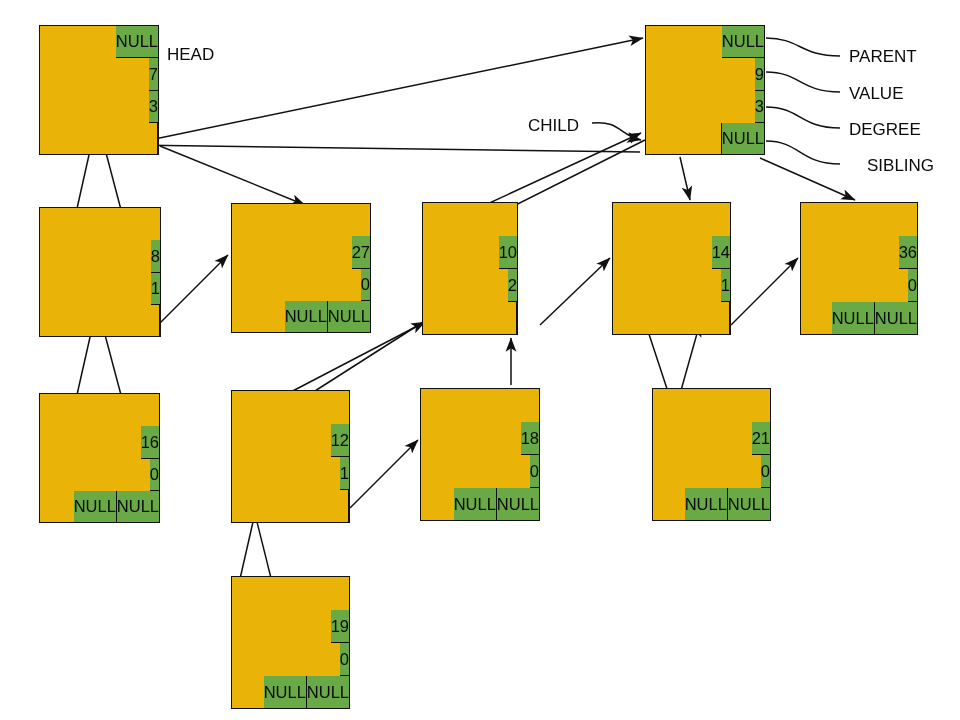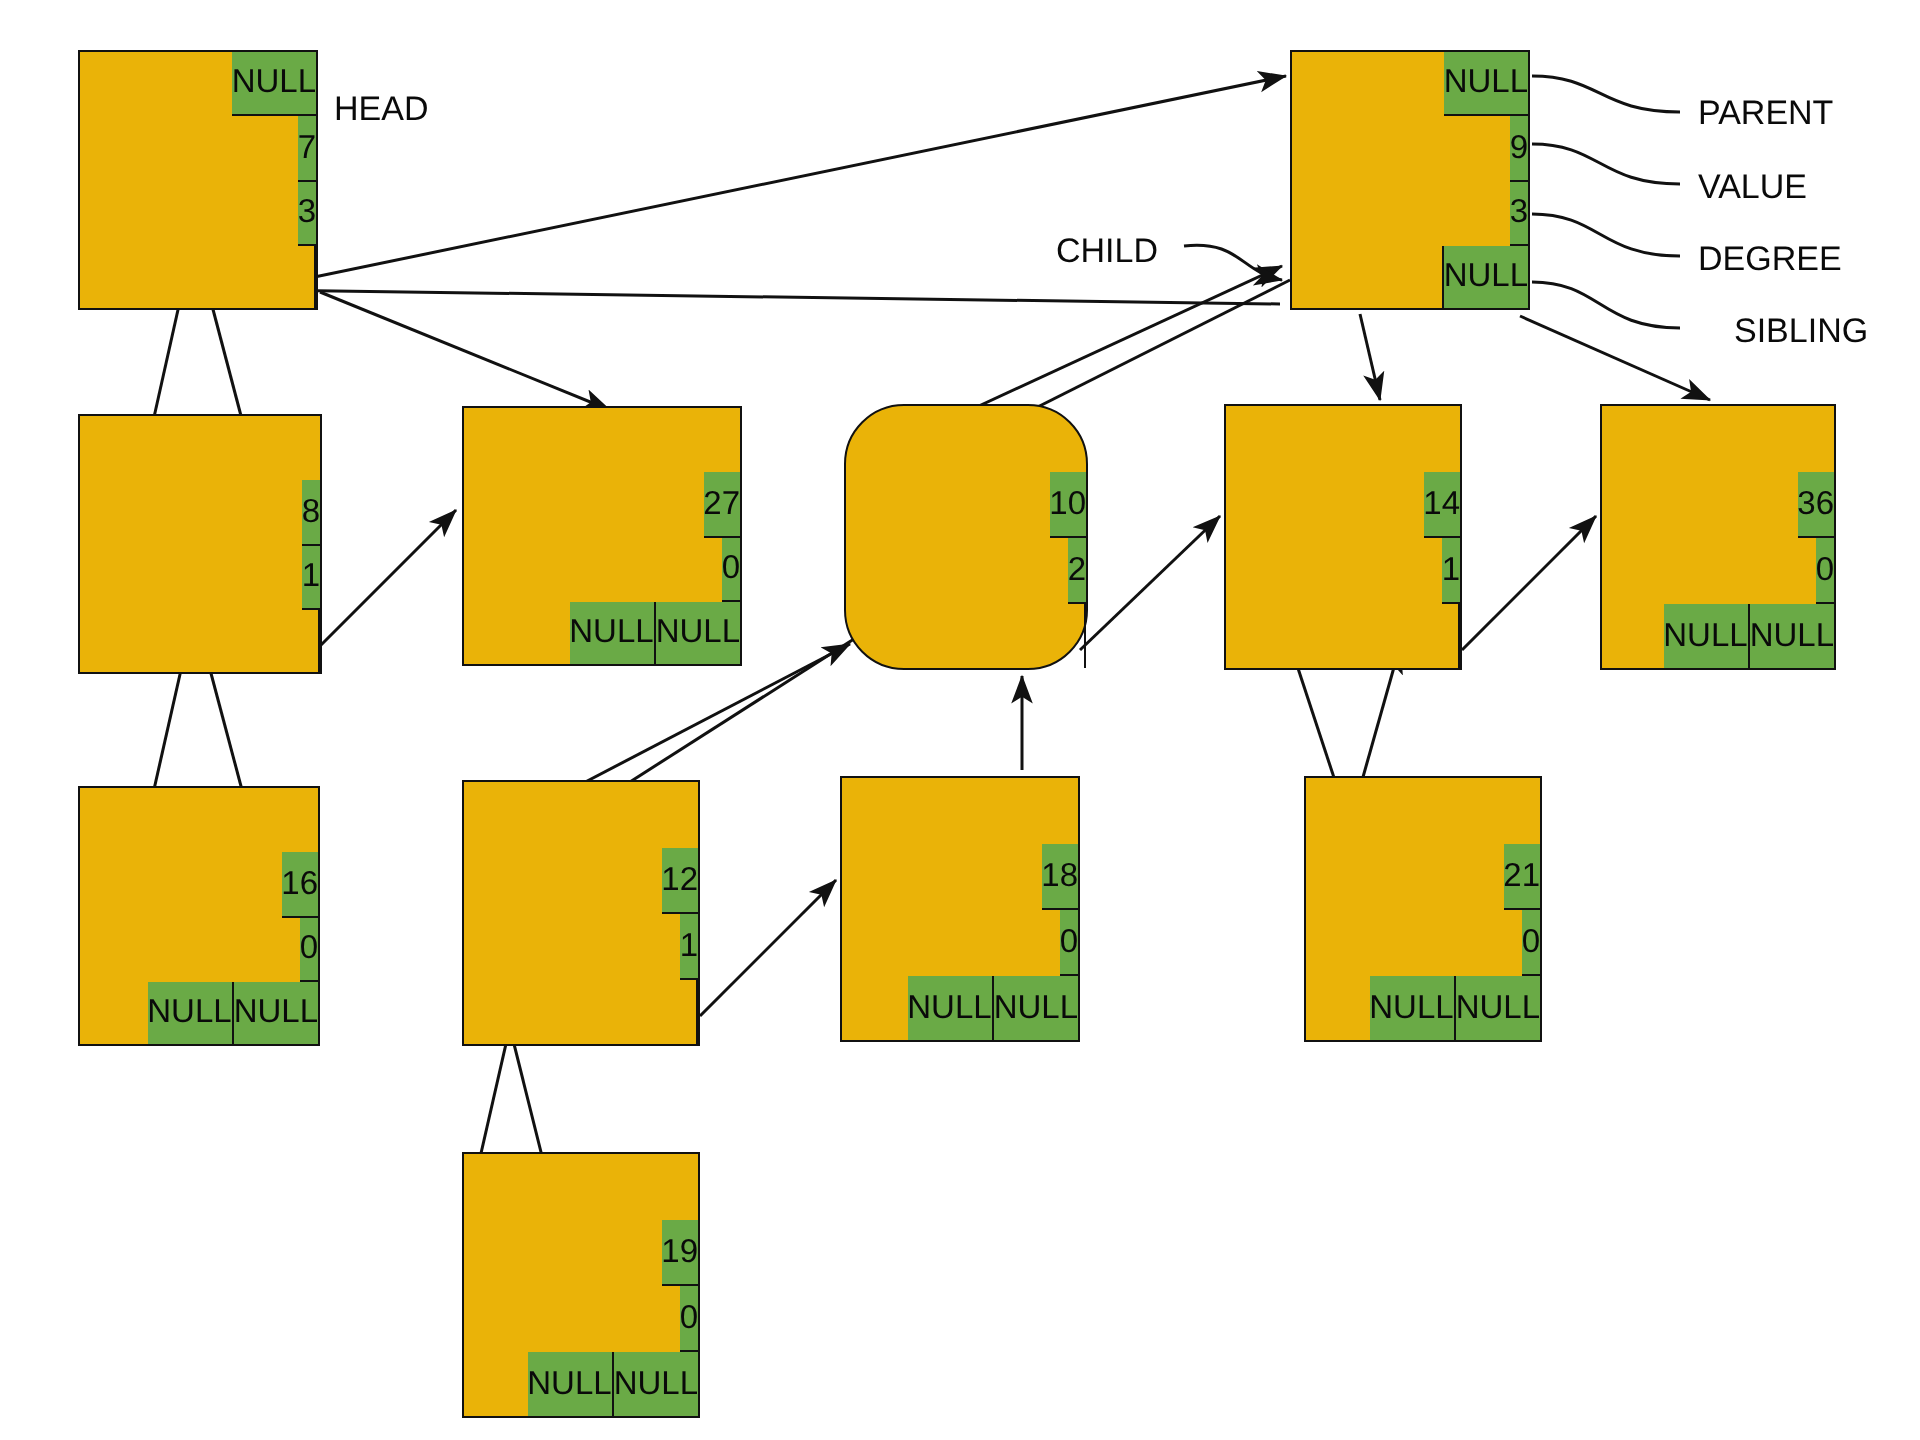--- a/index.html
+++ b/index.html
@@ -169,21 +169,21 @@
       </div>
       <div class="node" style="left: 231px; top: 203px; width: 140px; height: 130px;">
         <div class="cell parent"></div>
         <div class="cell value">27</div>
         <div class="cell degree">0</div>
         <div class="ptr-row">
           <div class="ptr left">NULL</div>
           <div class="ptr right">NULL</div>
         </div>
       </div>
-      <div class="node" style="left: 422px; top: 202px; width: 122px; height: 133px; border-radius: 30px;">
+      <div class="node" style="left: 422px; top: 202px; width: 96px; height: 133px;">
         <div class="cell parent"></div>
         <div class="cell value">10</div>
         <div class="cell degree">2</div>
         <div class="ptr-row">
           <div class="ptr left"></div>
           <div class="ptr right"></div>
         </div>
       </div>
       <div class="node" style="left: 612px; top: 202px; width: 119px; height: 133px;">
         <div class="cell parent"></div>

